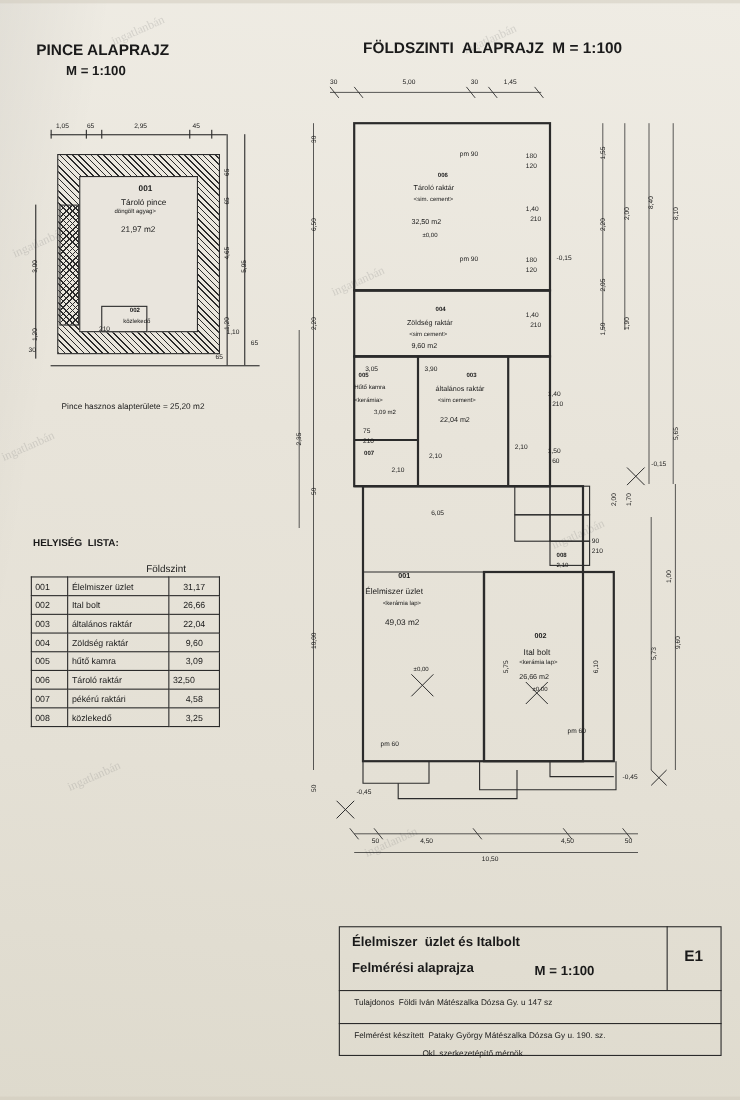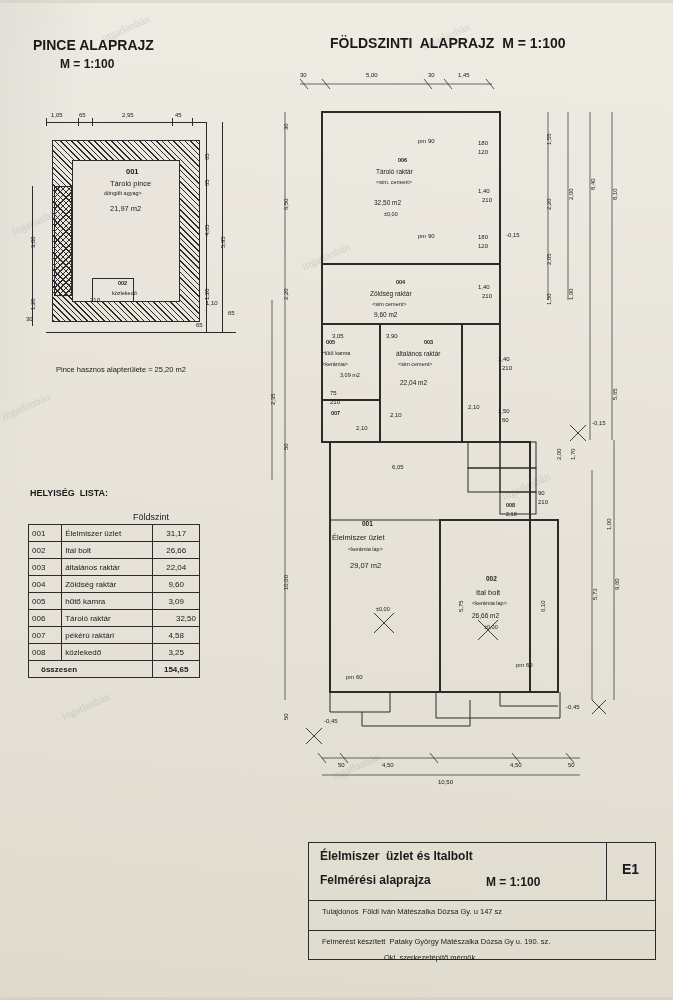--- a/index.html
+++ b/index.html
@@ -149,35 +149,31 @@
         <td style="text-align:center">9,60</td>
       </tr>
     <tr>
         <td>005</td>
         <td>hűtő kamra</td>
         <td style="text-align:center">3,09</td>
       </tr>
     <tr>
         <td>006</td>
         <td>Tároló raktár</td>
-        <td style="text-align:right">32,50</td>
+        <td style="text-align:left">32,50</td>
       </tr>
     <tr>
         <td>007</td>
         <td>pékérú raktári</td>
         <td style="text-align:center">4,58</td>
       </tr>
     <tr>
         <td>008</td>
         <td>közlekedő</td>
         <td style="text-align:center">3,25</td>
-      </tr>
-    <tr>
-        <td colspan="2" style="text-align:left;padding-left:12px;font-weight:bold">összesen</td>
-        <td style="text-align:center;font-weight:bold">154,65</td>
       </tr>
   </tbody>
 </table>
 
 <svg width="673" height="1000">
   <g stroke="#2b2b2b" fill="none" stroke-width="1">
 
     <rect x="322" y="112" width="178" height="152" stroke-width="2"></rect>
     <rect x="322" y="264" width="178" height="60" stroke-width="2"></rect>
     <rect x="322" y="324" width="178" height="118" stroke-width="2"></rect>
@@ -266,21 +262,21 @@
 <div class="t tiny" style="left:340px;top:373px;">3,09 m2</div>
 
 <div class="t tiny bold" style="left:424px;top:340px;">003</div>
 <div class="t xs" style="left:396px;top:351px;">általános raktár</div>
 <div class="t tiny" style="left:398px;top:362px;">&lt;sim cement&gt;</div>
 <div class="t xs" style="left:400px;top:380px;">22,04 m2</div>
 
 <div class="t xs bold" style="left:362px;top:521px;">001</div>
 <div class="t sm" style="left:332px;top:534px;">Élelmiszer üzlet</div>
 <div class="t tiny" style="left:348px;top:547px;">&lt;kerámia lap&gt;</div>
-<div class="t sm" style="left:350px;top:562px;">29,07 m2</div>
+<div class="t sm" style="left:350px;top:562px;">49,03 m2</div>
 <div class="t tiny" style="left:376px;top:607px;">±0,00</div>
 
 <div class="t xs bold" style="left:486px;top:576px;">002</div>
 <div class="t sm" style="left:476px;top:589px;">Ital bolt</div>
 <div class="t tiny" style="left:472px;top:601px;">&lt;kerámia lap&gt;</div>
 <div class="t xs" style="left:472px;top:613px;">26,66 m2</div>
 <div class="t tiny" style="left:484px;top:625px;">±0,00</div>
 
 <div class="t tiny bold" style="left:331px;top:411px;">007</div>
 <div class="t tiny bold" style="left:506px;top:503px;">008</div>

